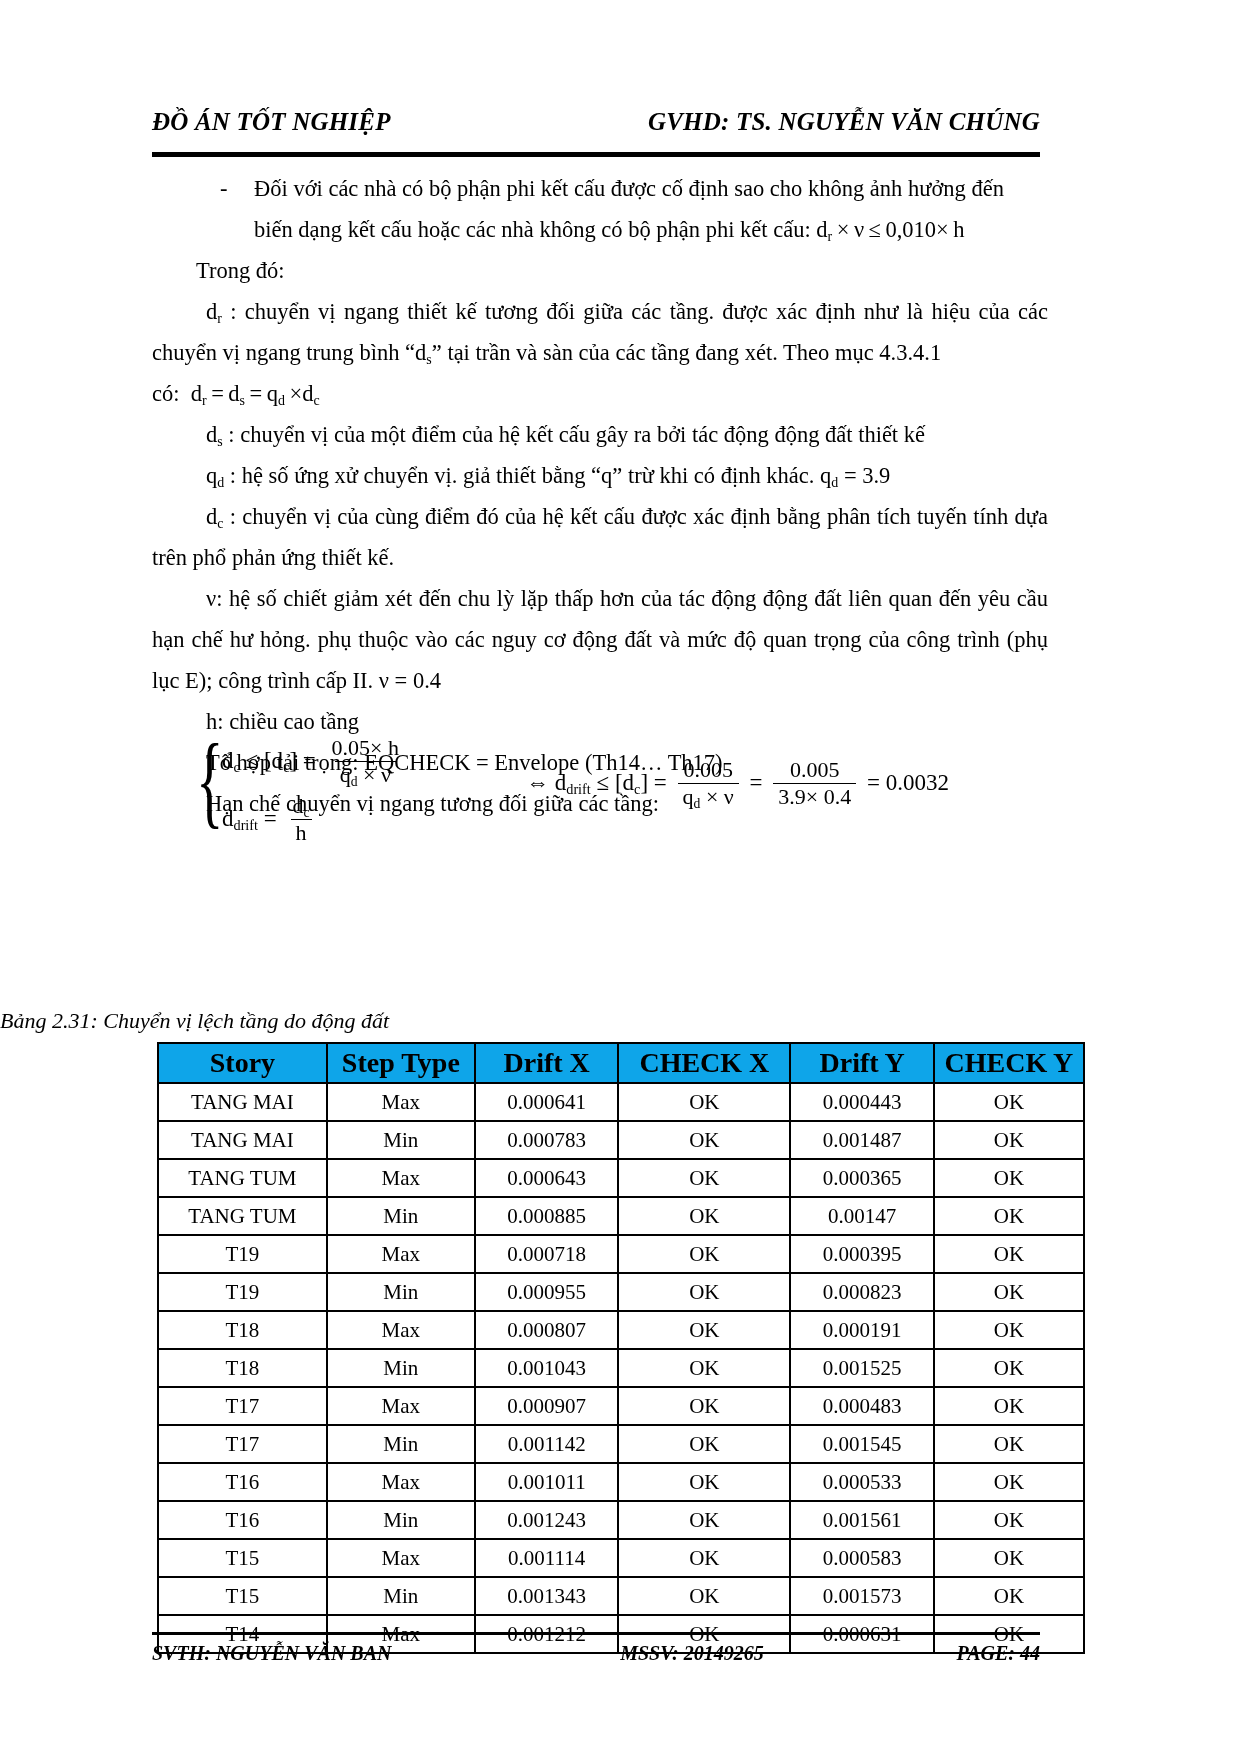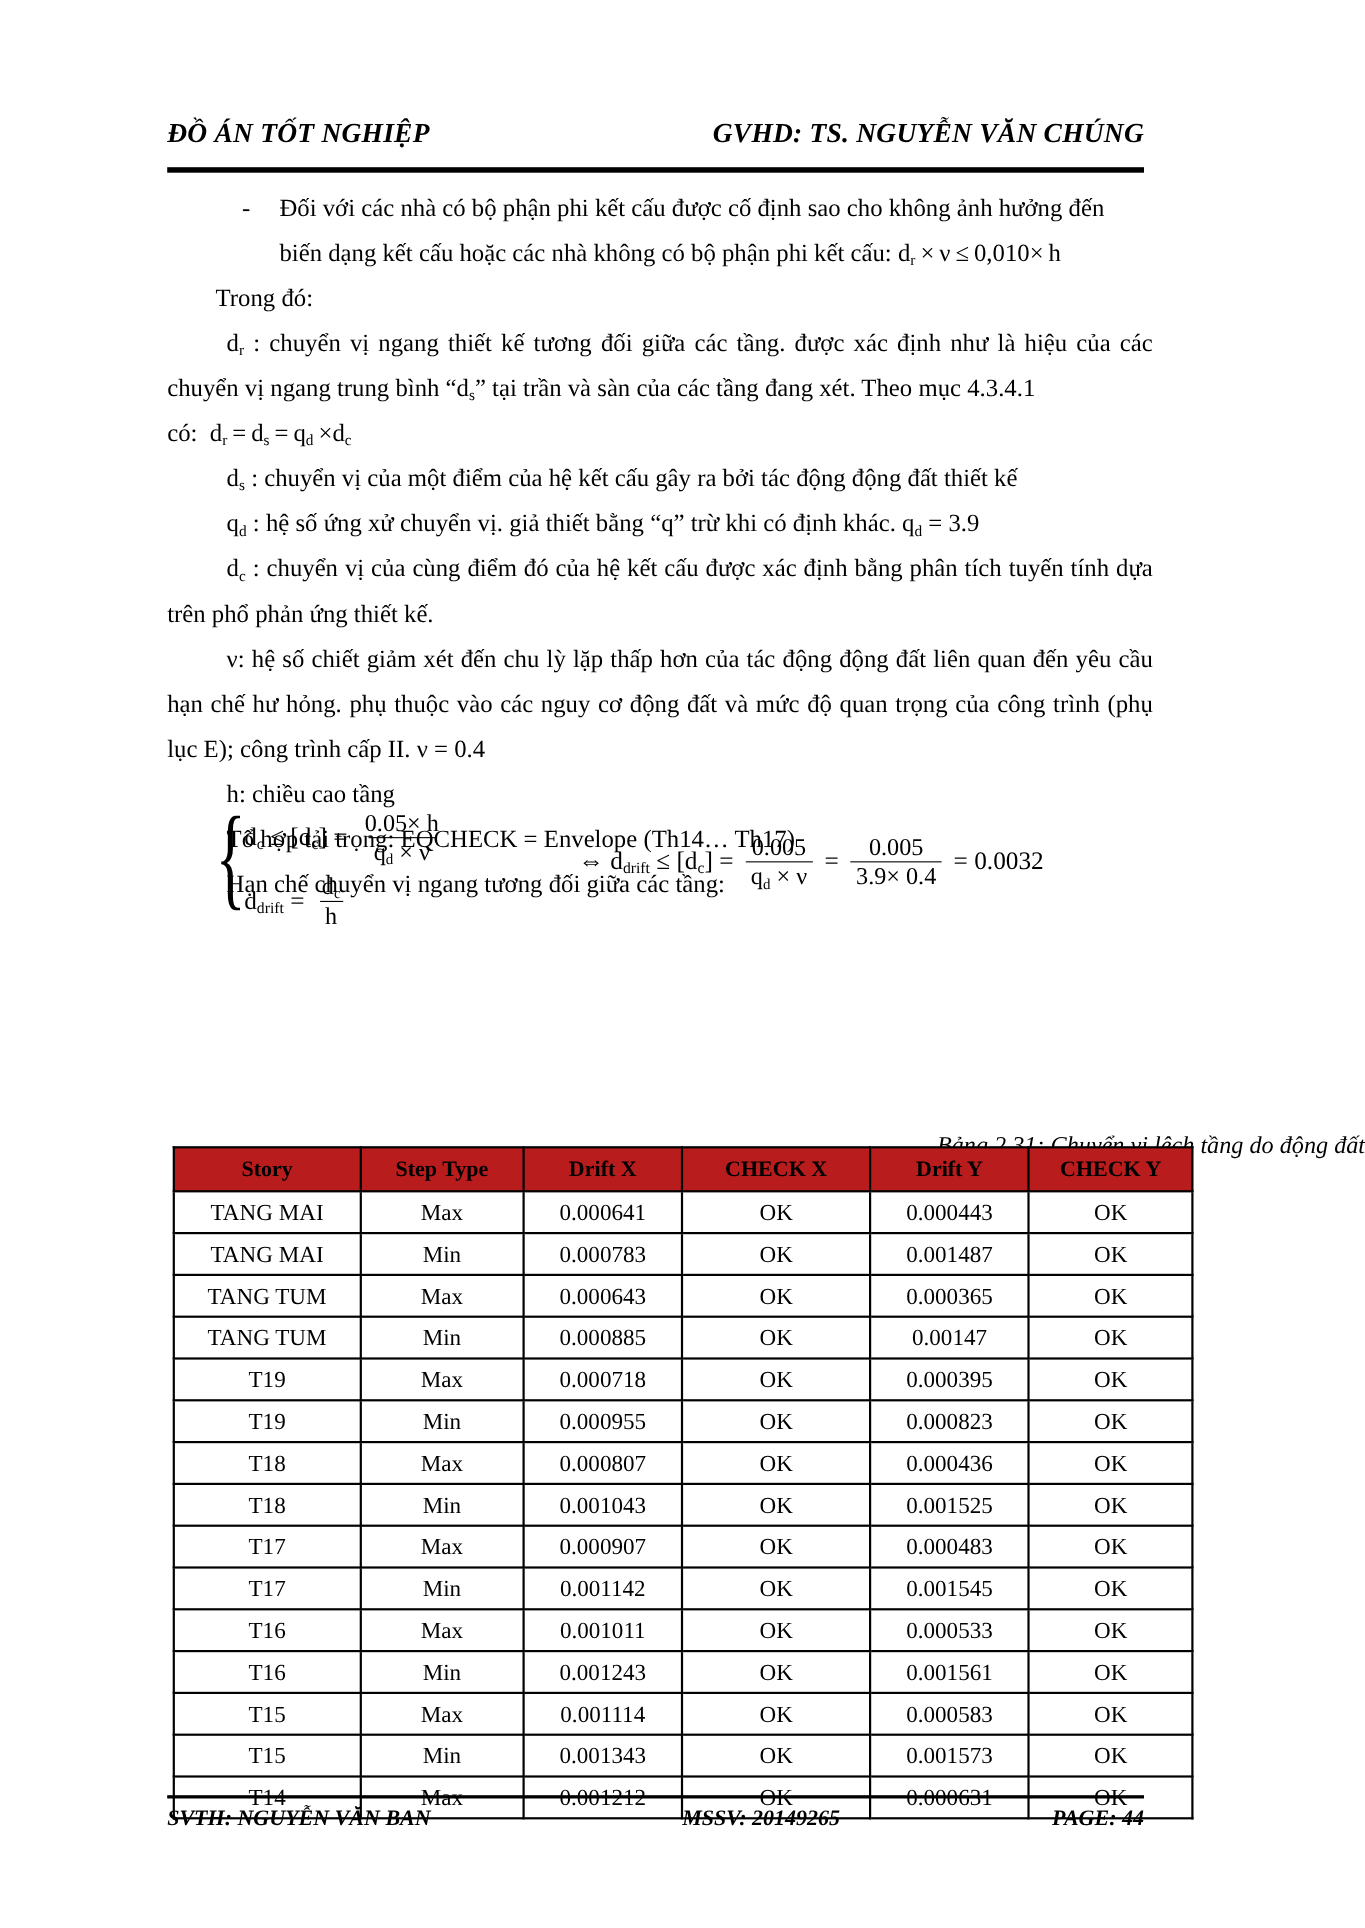--- a/index.html
+++ b/index.html
@@ -143,46 +143,45 @@
     padding: 1px 5px 0 5px;
     font-size: 22px;
   }
 
   
   .table-caption {
     position: absolute;
     left: 0;
     top: 1008px;
     width: 1241px;
-    text-align: right;
+    text-align: left;
     font-style: italic;
     font-size: 22px;
-    margin-top: 20px;
   }
 
   
   .drift-table {
     position: absolute;
     left: 157px;
     top: 1042px;
     width: 928px;
     border-collapse: collapse;
     font-size: 21px;
   }
   .drift-table th,
   .drift-table td {
     border: 2px solid #000000;
     text-align: center;
     height: 36px;
     padding: 0 2px;
   }
   .drift-table thead th {
-    background: #b91c1c;
+    background: #0ea5e9;
     font-weight: bold;
-    font-size: 20px;
+    font-size: 28px;
     height: 38px;
   }
   .col-story  { width: 172px; }
   .col-step   { width: 150px; }
   .col-driftx { width: 143px; }
   .col-checkx { width: 172px; }
   .col-drifty { width: 143px; }
   .col-checky { width: 148px; }
 
   
@@ -377,21 +376,21 @@
           <td class="col-driftx">0.000955</td>
           <td class="col-checkx">OK</td>
           <td class="col-drifty">0.000823</td>
           <td class="col-checky">OK</td>
         </tr>
         <tr>
           <td class="col-story">T18</td>
           <td class="col-step">Max</td>
           <td class="col-driftx">0.000807</td>
           <td class="col-checkx">OK</td>
-          <td class="col-drifty">0.000436</td>
+          <td class="col-drifty">0.000191</td>
           <td class="col-checky">OK</td>
         </tr>
         <tr>
           <td class="col-story">T18</td>
           <td class="col-step">Min</td>
           <td class="col-driftx">0.001043</td>
           <td class="col-checkx">OK</td>
           <td class="col-drifty">0.001525</td>
           <td class="col-checky">OK</td>
         </tr>

